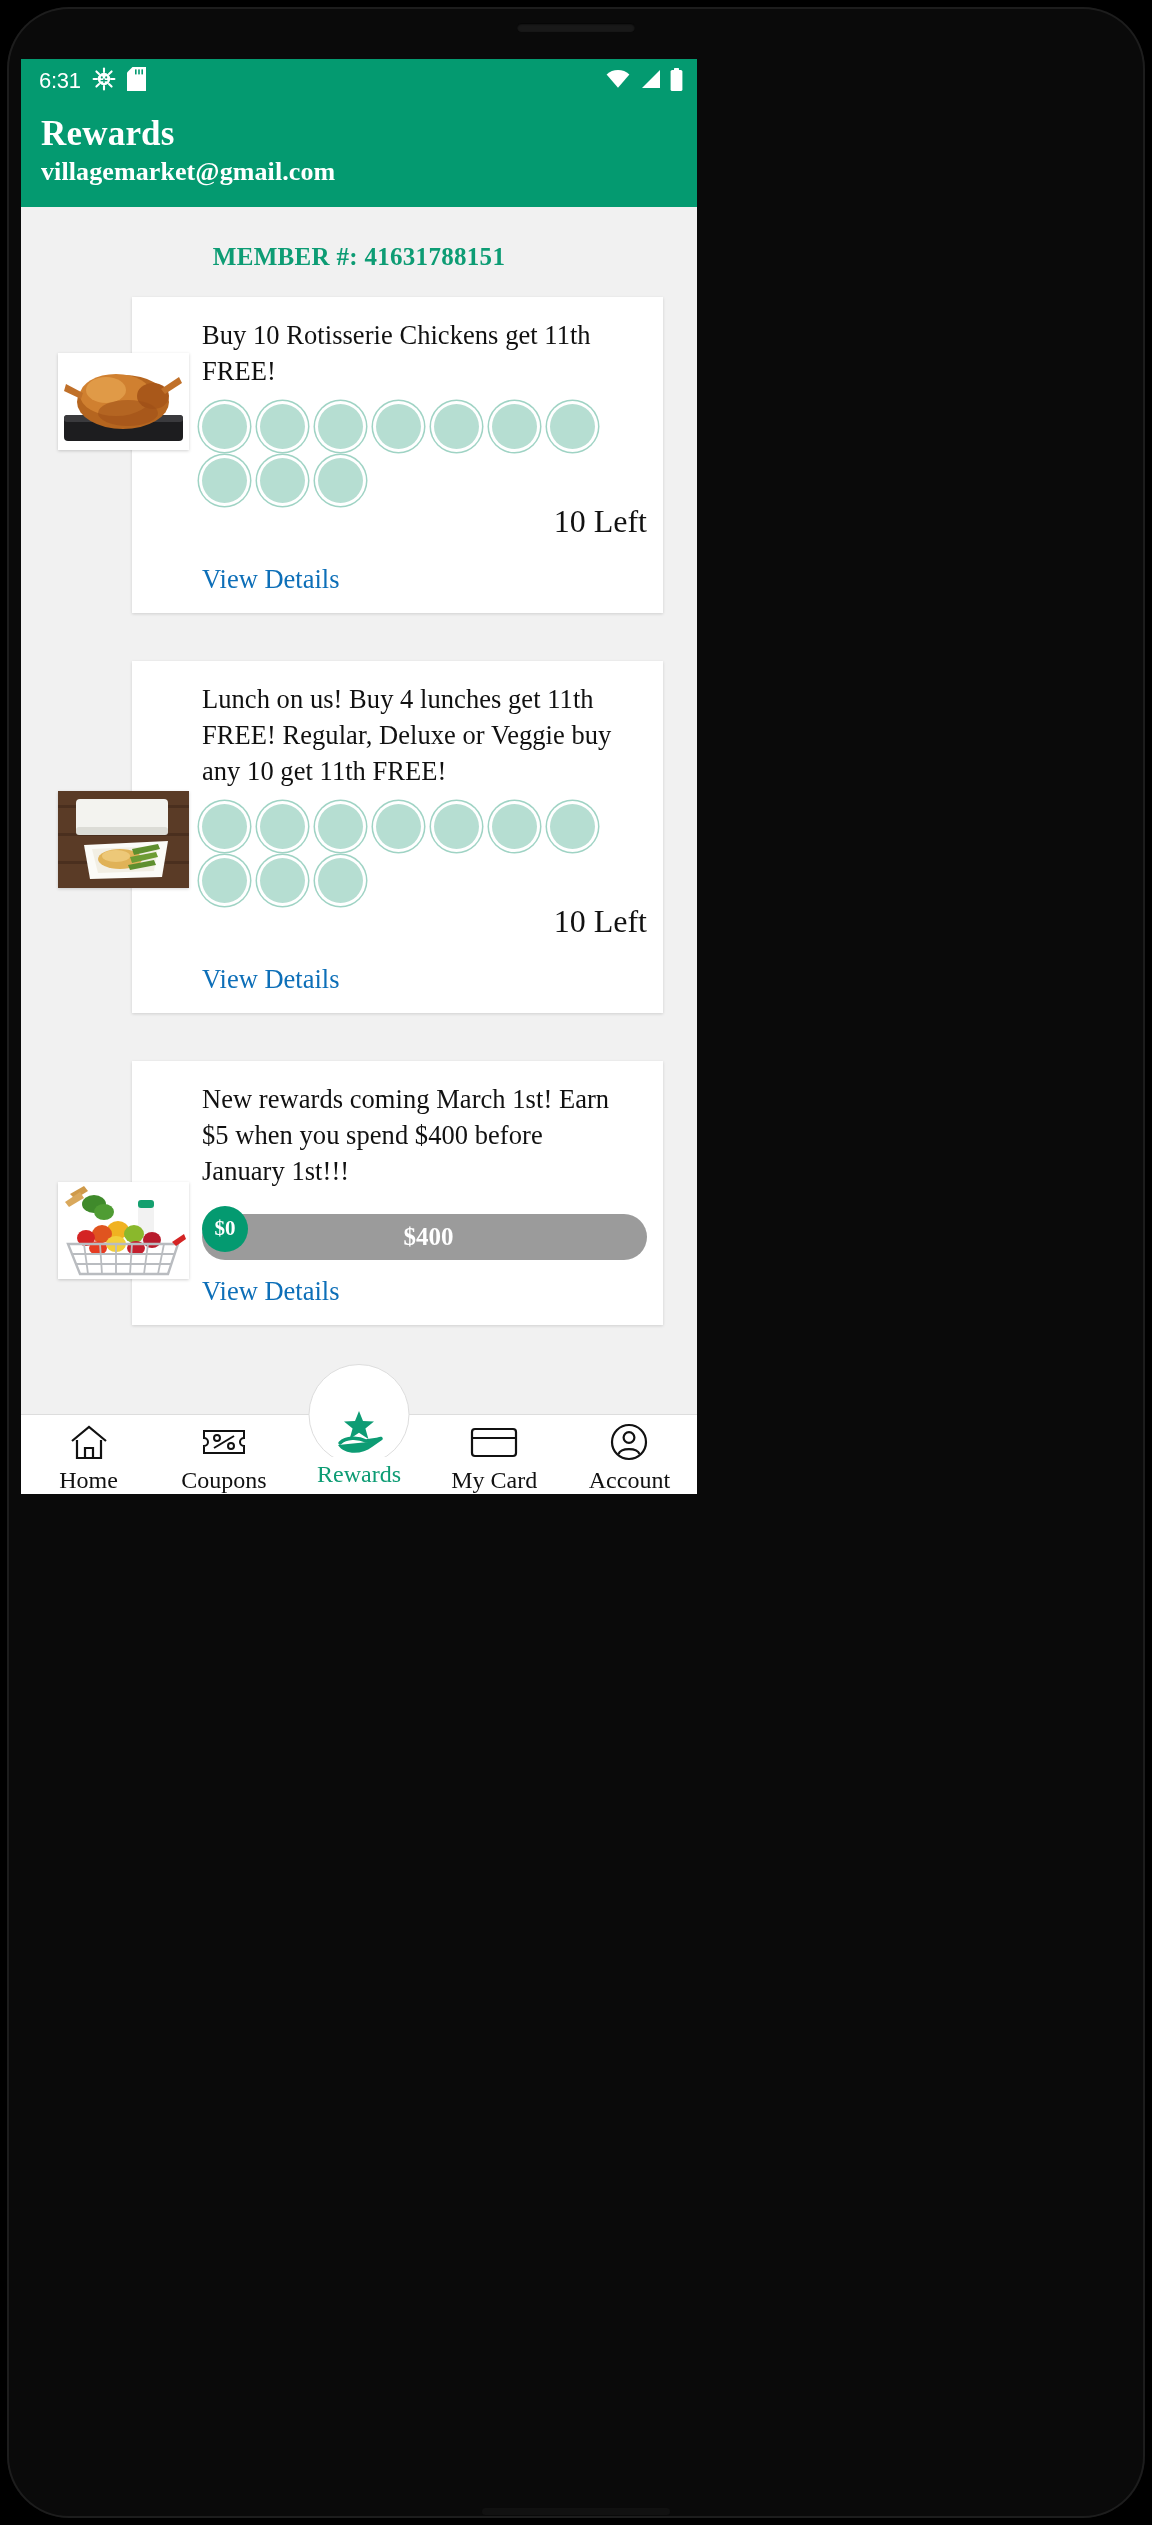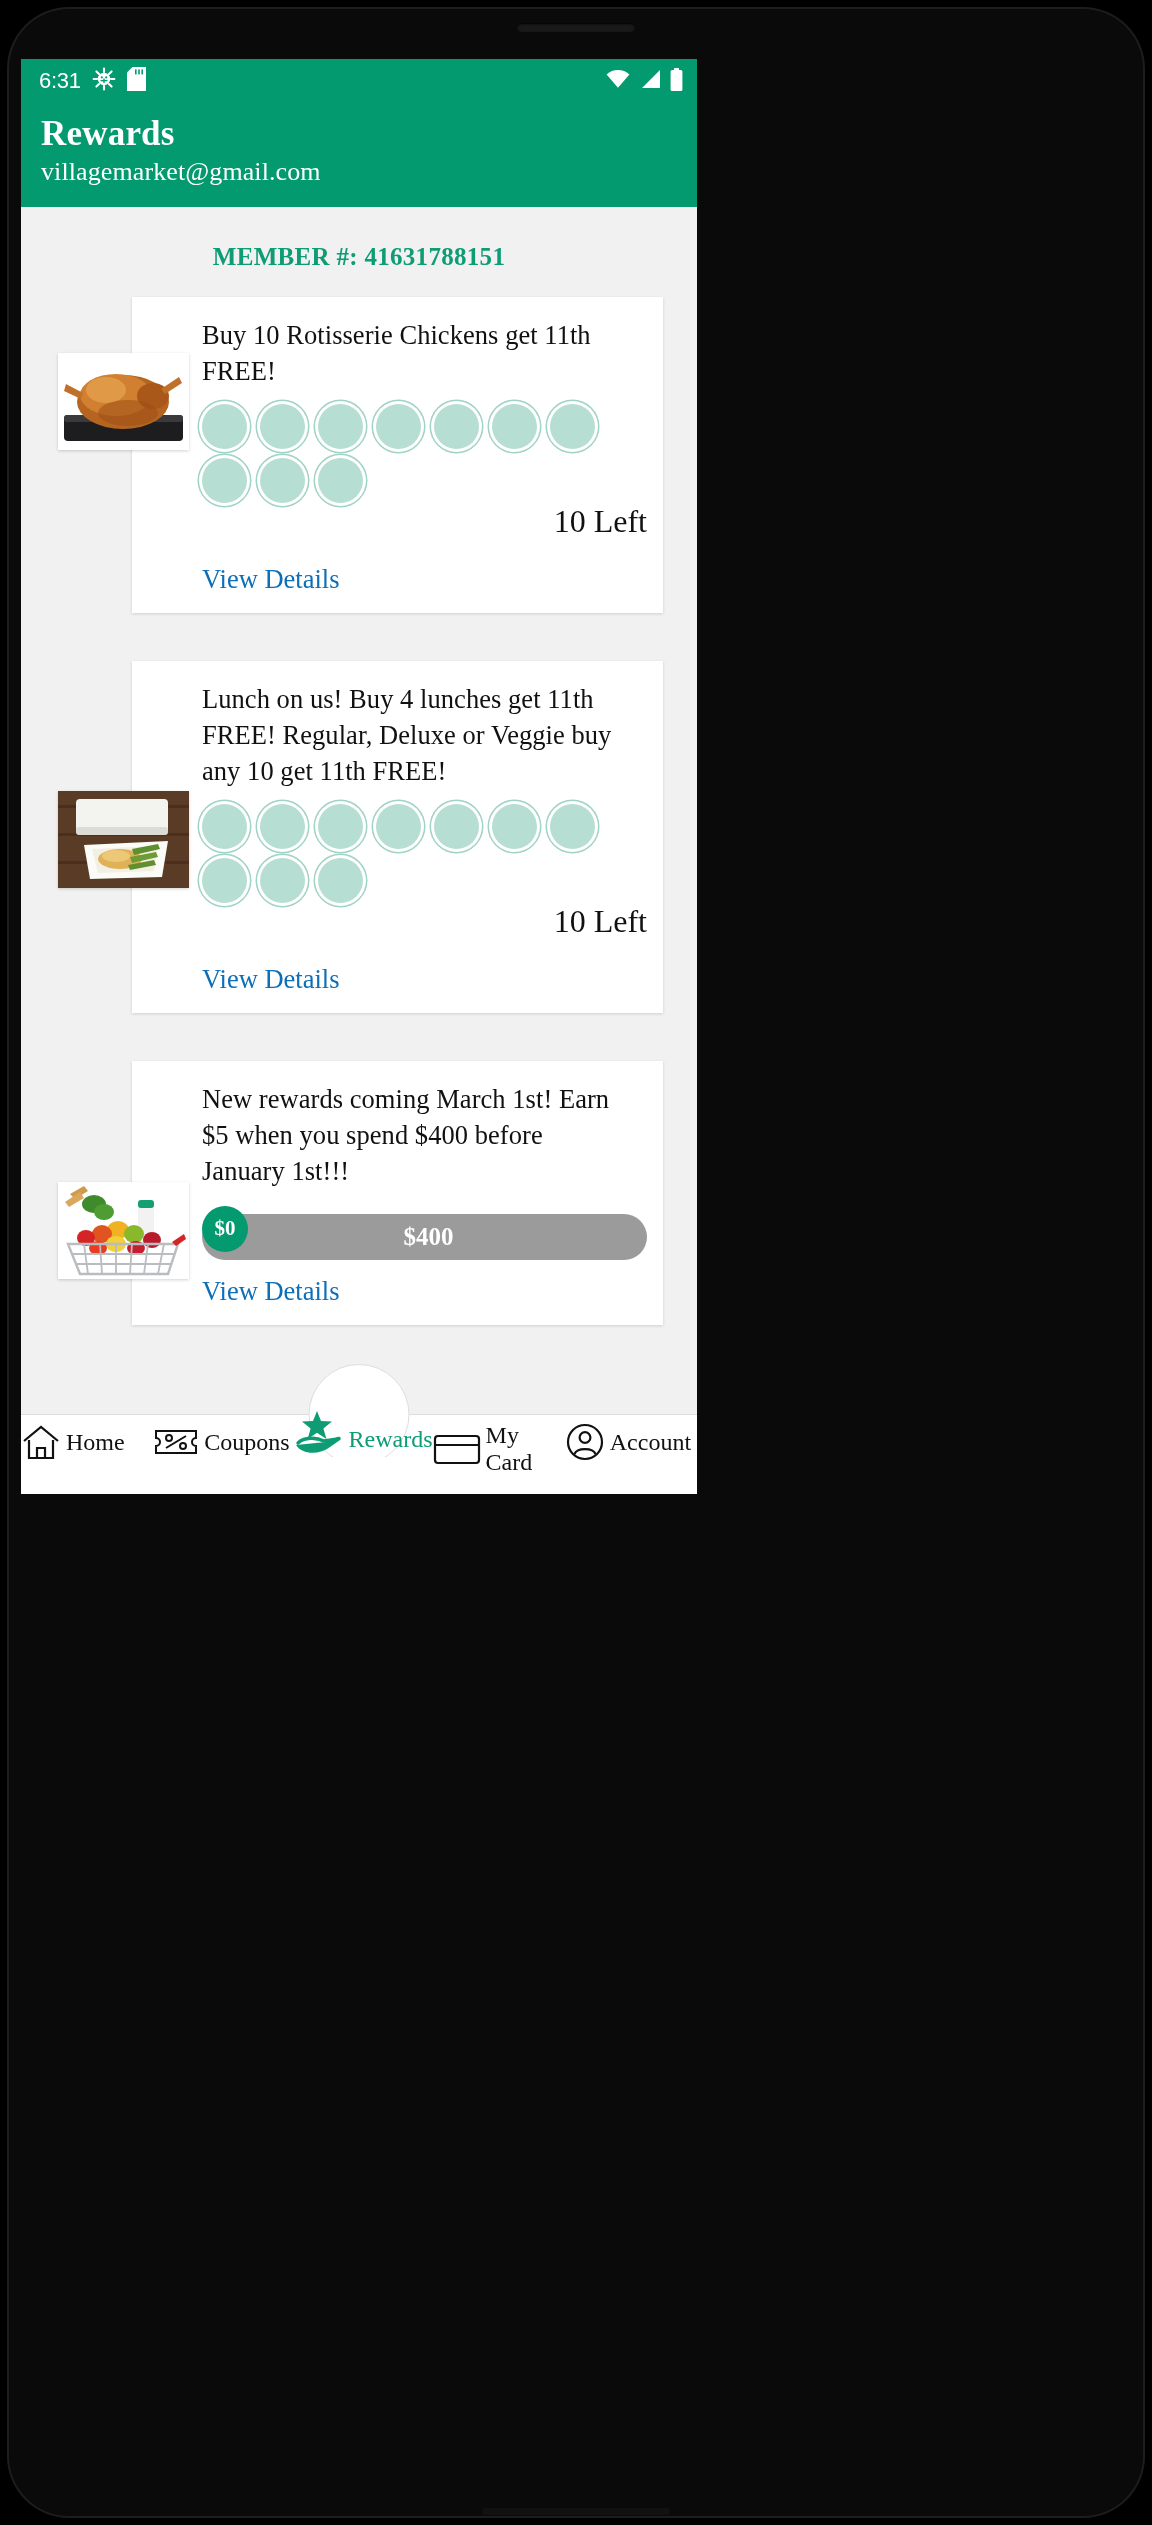--- a/index.html
+++ b/index.html
@@ -63,21 +63,21 @@
     color: #fff;
   }
   .appbar-title {
     font-size: 35px;
     font-weight: 700;
     letter-spacing: 0.2px;
     line-height: 1.12;
   }
   .appbar-sub {
     font-size: 26px;
-    font-weight: 400;
+    font-weight: 700;
     margin-top: 4px;
     letter-spacing: 0.1px;
   }
   
   .content {
     height: 1299px;
     background: #f1f1f1;
     overflow: hidden;
     position: relative;
   }
@@ -224,21 +224,21 @@
     left: 0; top: 0;
     width: 676px; height: 92px;
     display: flex;
     align-items: flex-start;
     padding-top: 7px;
     z-index: 3;
   }
   .nav-item {
     flex: 1;
     display: flex;
-    flex-direction: row;
+    flex-direction: column;
     align-items: center;
     gap: 5px;
     cursor: pointer;
   }
   .nav-label {
     font-size: 24px;
     color: #111;
     font-family: "Liberation Serif", serif;
   }
   .nav-item.active .nav-label { color: #0d9c74; }

